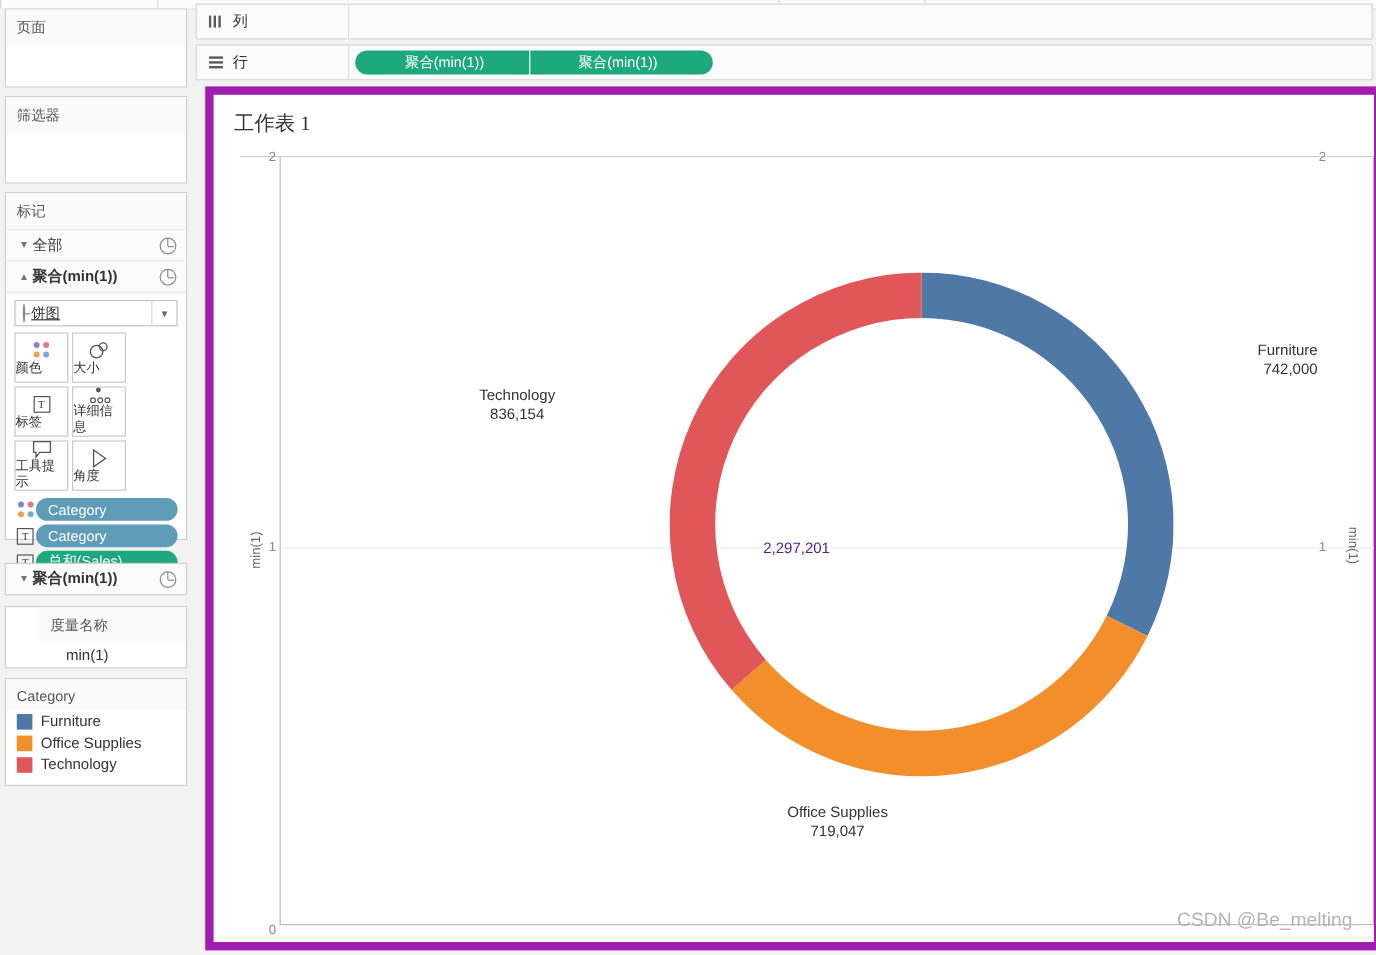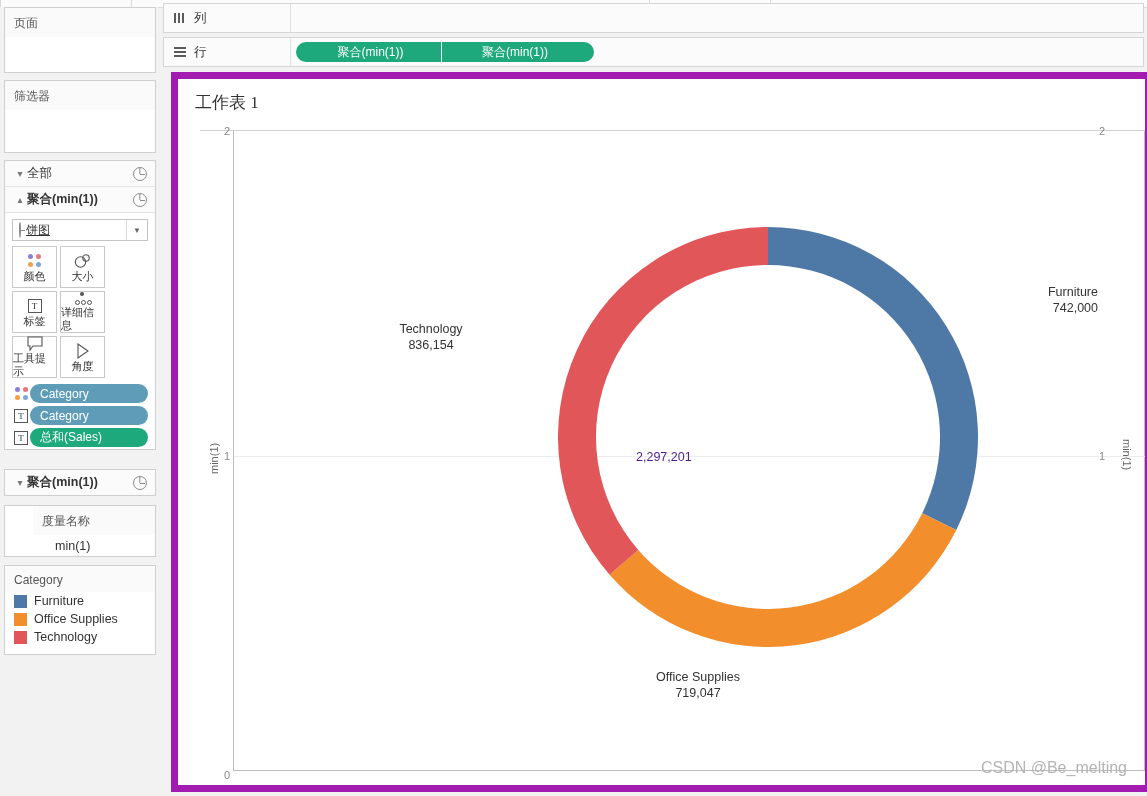--- a/index.html
+++ b/index.html
@@ -134,21 +134,20 @@
     flex-wrap: wrap;
     gap: 3px;
     padding: 0 7px;
   }
   .mbtn {
     width: 45px; height: 42px;
     border: 1px solid #c9c9c9;
     background: #ffffff;
     display: flex;
     flex-direction: column;
-    align-items: center;
     justify-content: center;
     box-sizing: border-box;
   }
   .mbtn .mb-ico { height: 19px; display:flex; align-items:center; justify-content:center; }
   .mbtn .mb-lbl { font-size: 11px; color: #333; line-height: 13px; }
 
   
   .dots4 { width: 15px; height: 15px; position: relative; }
   .dots4 i { position:absolute; width:5px; height:5px; border-radius:50%; }
   .dots4 i:nth-child(1){ left:1px; top:1px; background:#8d7fd4; }
@@ -354,20 +353,21 @@
 
     <div class="panel" id="panel-filters">
       <div class="panel-title">筛选器</div>
     </div>
 
     <div class="panel" id="panel-pages">
       <div class="panel-title">页面</div>
     </div>
 
     <div class="panel" id="panel-marks">
+      <div class="marks-header">标记</div>
 
       <div class="marks-row">
         <span class="caret">▾</span>
         <span class="mrow-label">全部</span>
         <span class="pieglyph"></span>
       </div>
 
       <div class="marks-row bold">
         <span class="caret">▴</span>
         <span class="mrow-label">聚合(min(1))</span>

